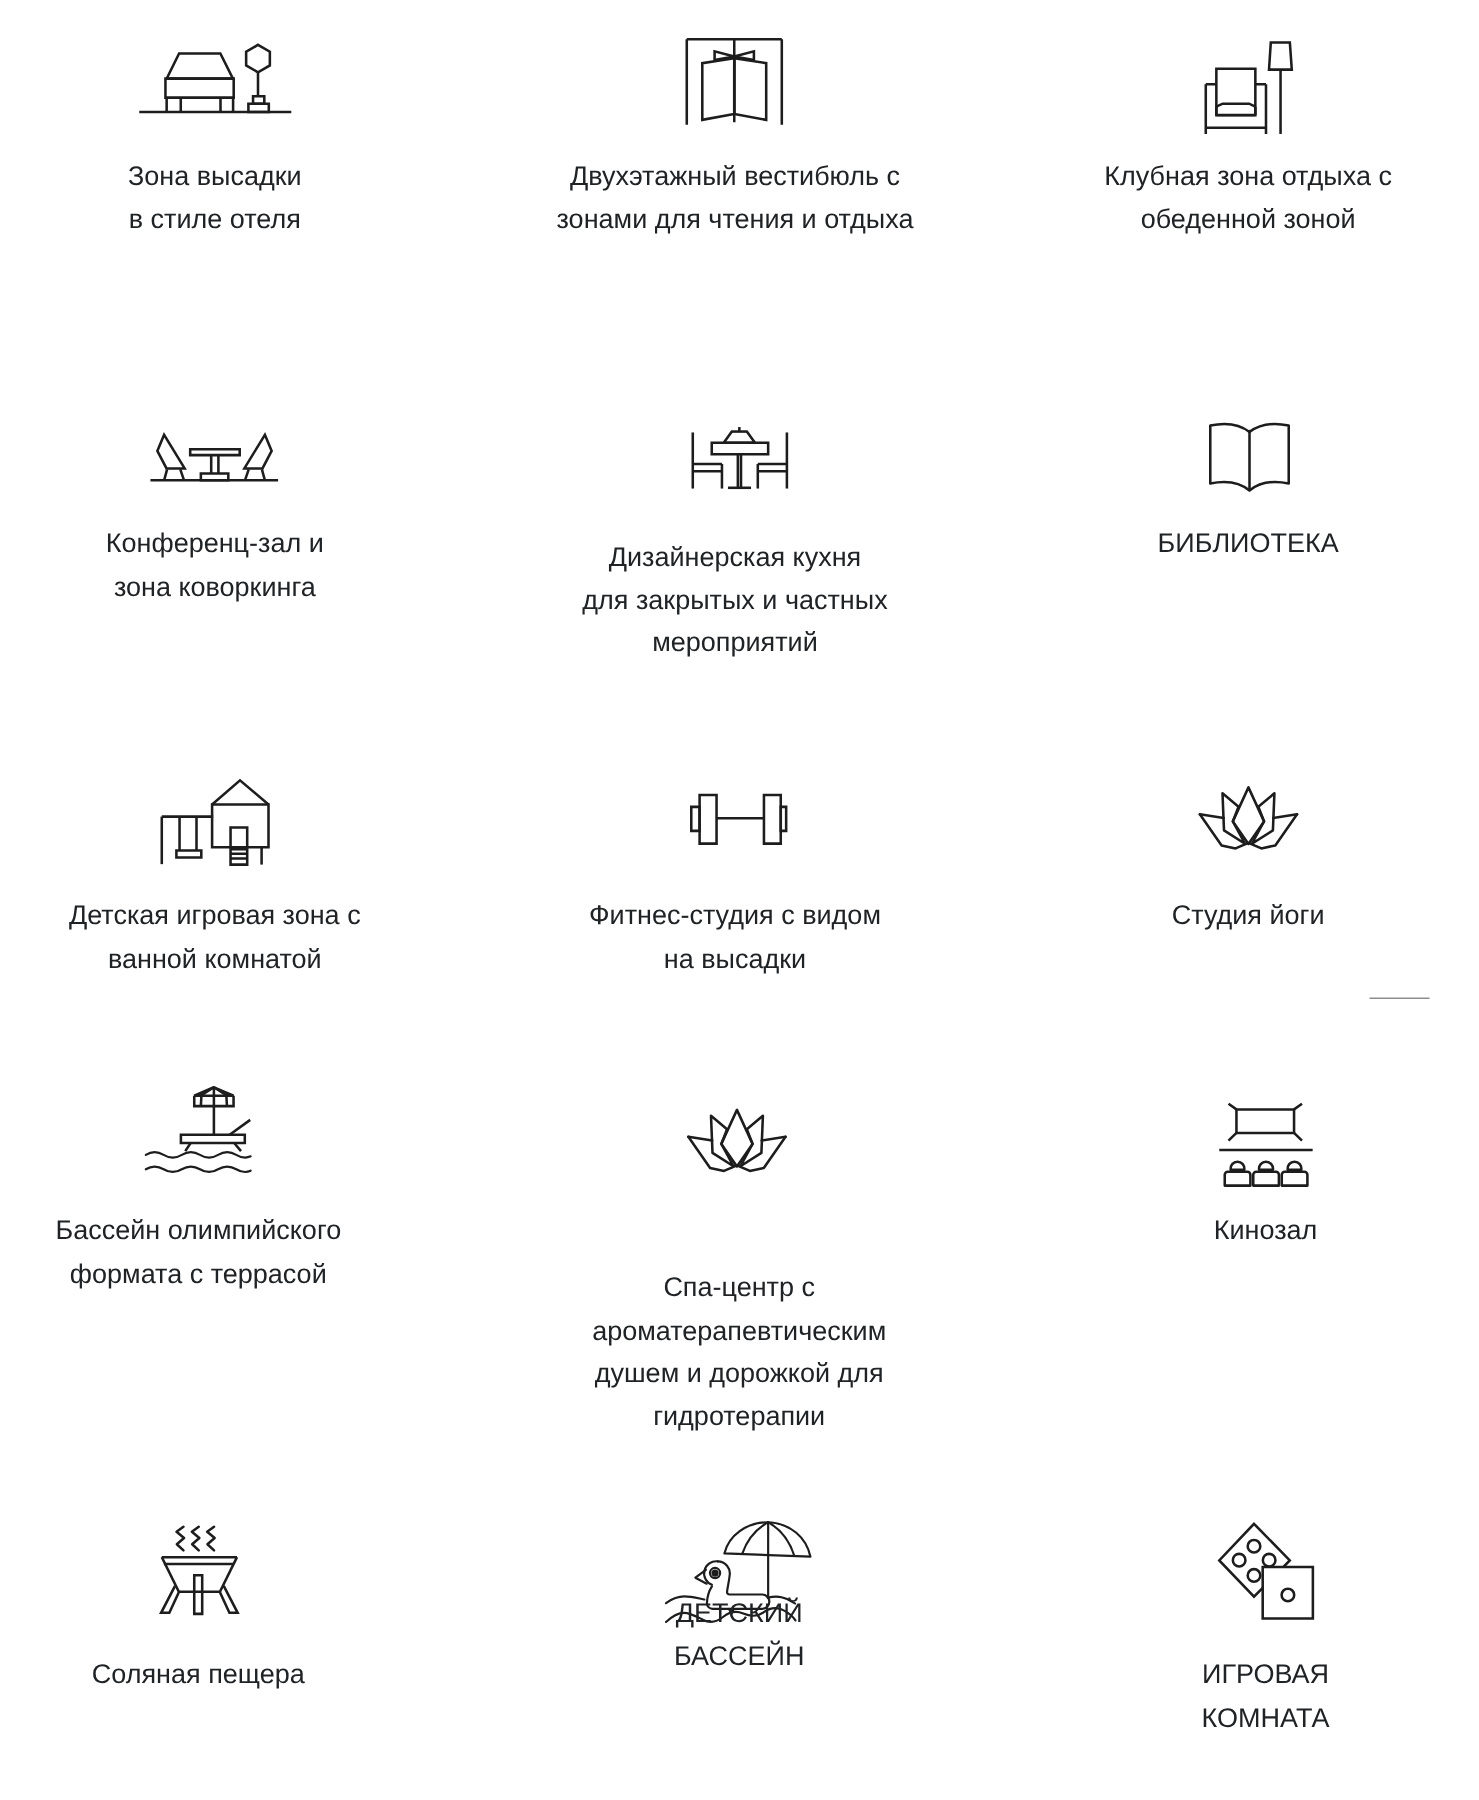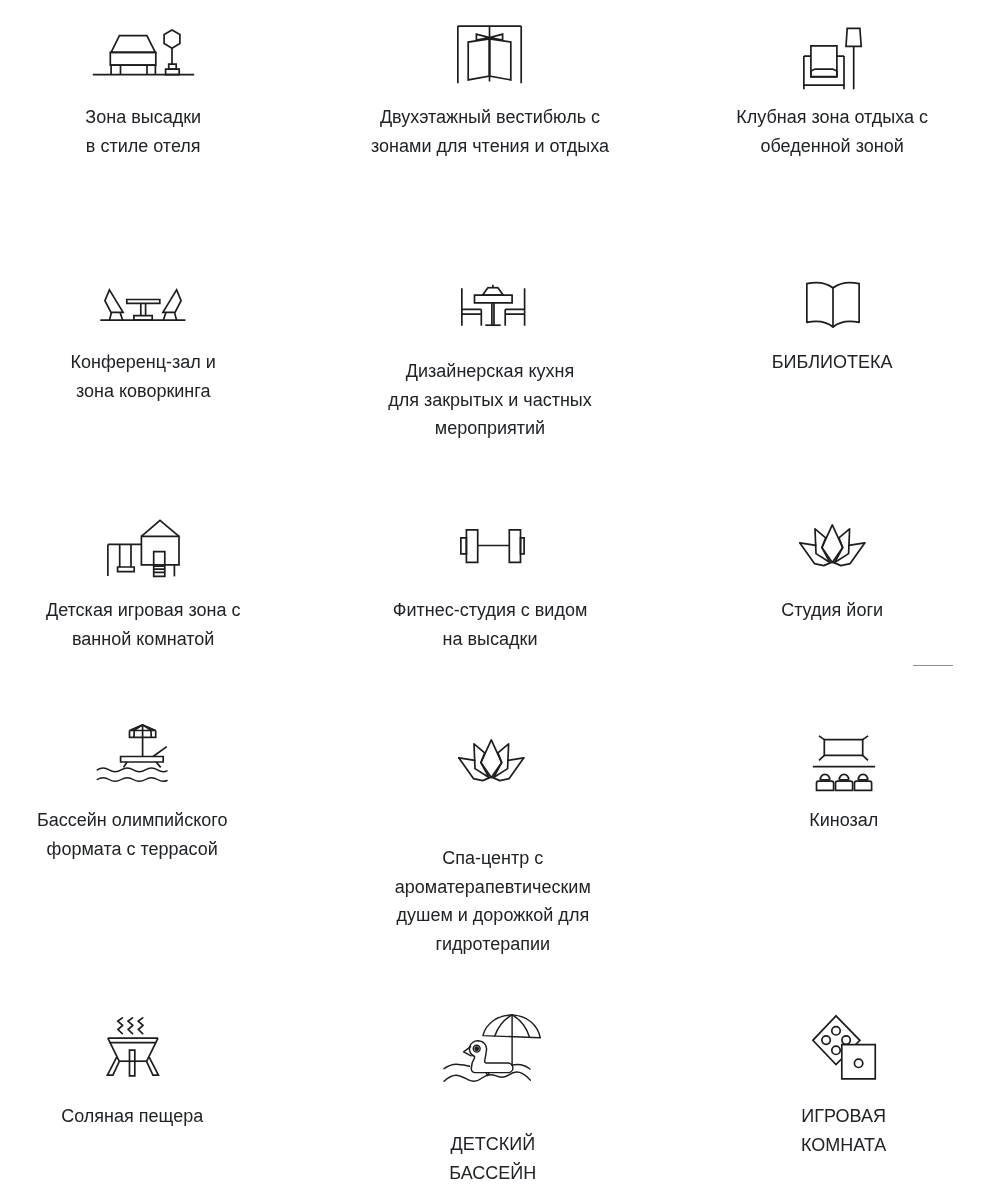--- a/index.html
+++ b/index.html
@@ -315,21 +315,21 @@
         <path d="M42.0 58.6 L43.6 61.6 L45.2 58.6"></path>
         <path d="M0.0 54.7 C4.2 51.8 8.2 50.3 12.2 50.3 C16.2 50.3 20.0 51.2 25.6 52.3"></path>
         <path d="M67.8 51.1 C71.2 50.4 74.0 50.2 77.0 50.8 C80.5 51.5 83.3 53.0 86.0 55.0"></path>
         <path d="M0.0 67.3 C4.0 63.6 8.0 61.2 12.0 61.2 C16.0 61.2 20.0 63.5 24.5 65.8
                  C29.0 68.1 33.5 67.6 38.0 64.0 C42.5 60.4 47.0 59.8 51.5 61.7
                  C56.0 63.6 60.5 64.2 65.0 60.9 C69.5 57.6 74.0 57.2 78.5 59.6
                  C82.0 61.5 84.5 63.5 86.3 66.2"></path>
       </g>
     </svg>
   </div>
-  <div class="caption" style="top:1130px;">ДЕТСКИЙ
+  <div class="caption" style="top:1061px;">ДЕТСКИЙ
 БАССЕЙН</div>
 </div>
 
 <div class="cell" style="left:643.7px;top:0;">
   <div class="icon" style="left:167.9px;top:1014.5px;height:66px;">
     <svg width="65" height="66" viewBox="0 0 65 66">
       <g class="s">
         <path d="M24.0 0.85 L47.85 25.3 L24.0 49.5 L0.85 25.3 Z"></path>
         <circle cx="24.0" cy="15.8" r="4.2"></circle>
         <circle cx="14.1" cy="25.1" r="4.2"></circle>

